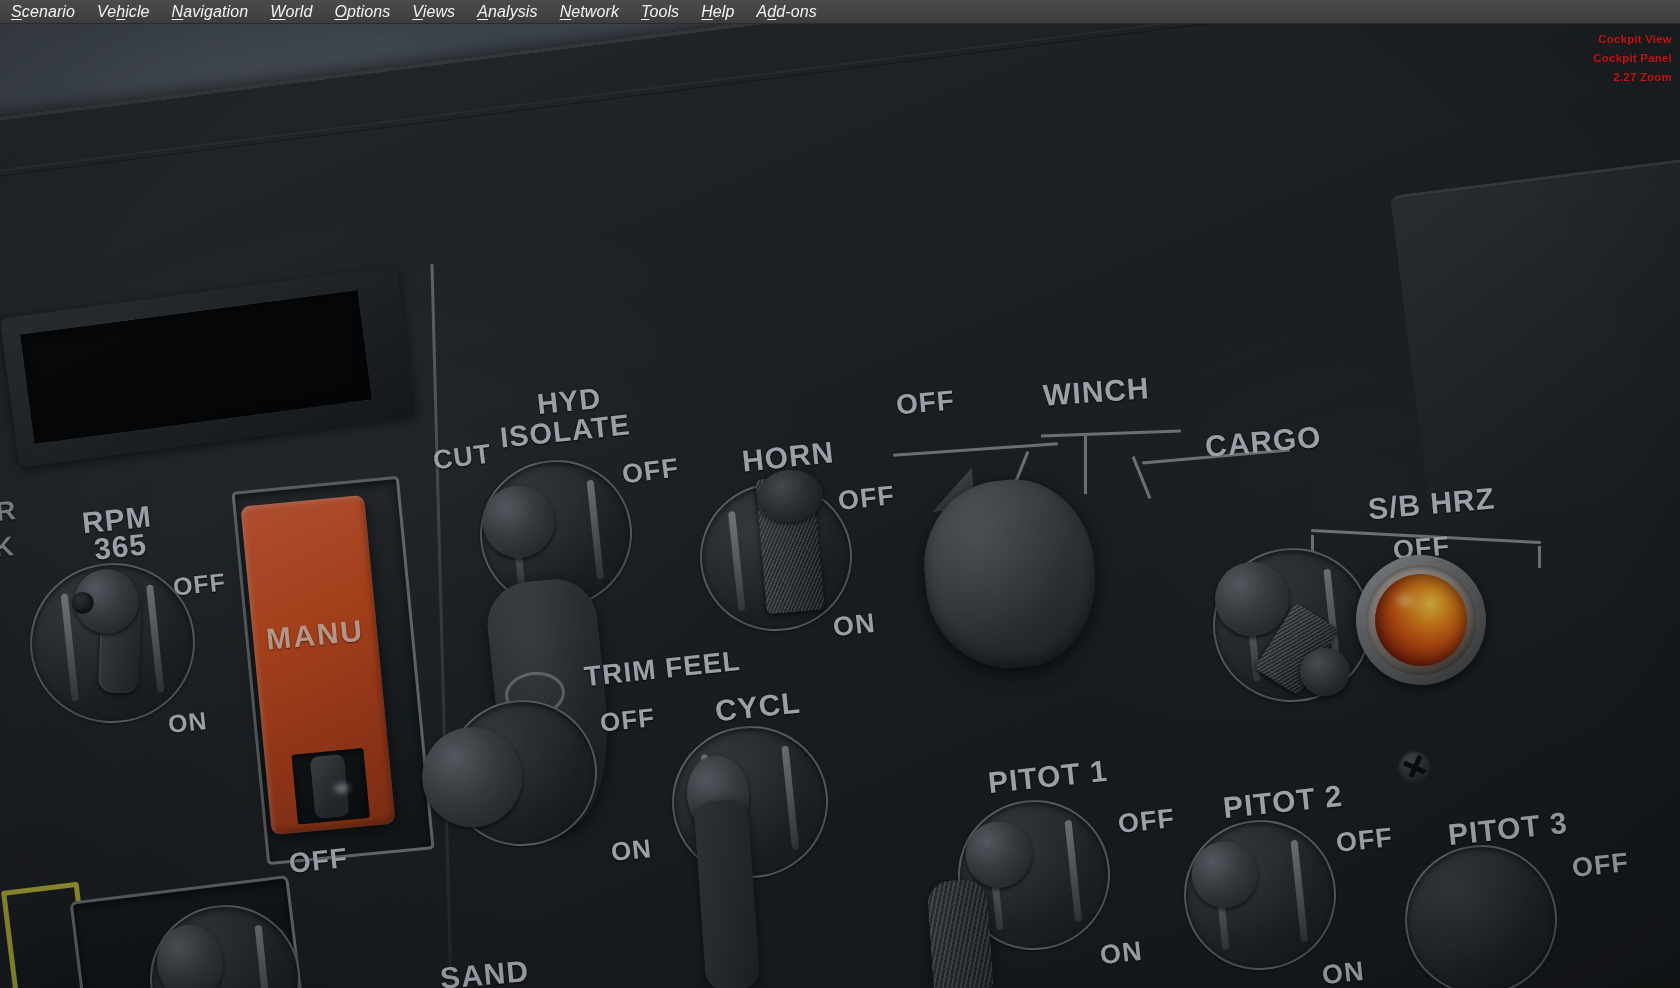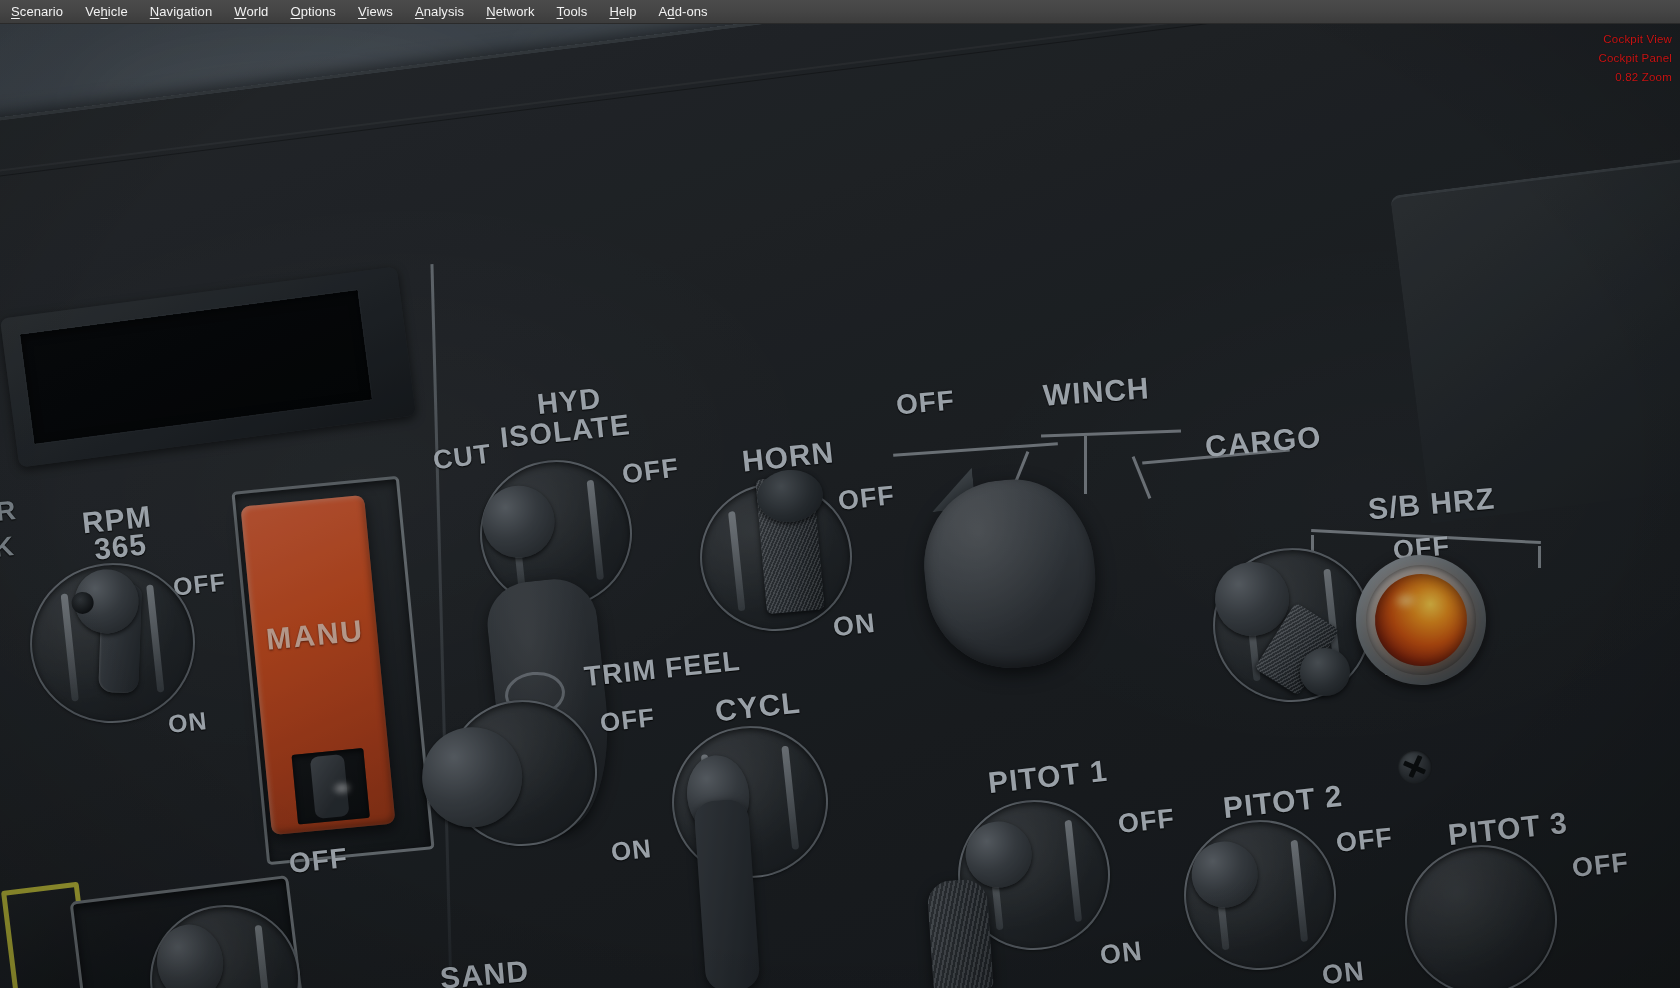--- a/index.html
+++ b/index.html
@@ -10,23 +10,24 @@
   #app { position:relative; width:1680px; height:988px; overflow:hidden; }
 
   
   #menubar {
     position:absolute; top:0; left:0; width:1680px; height:24px;
     background:linear-gradient(to bottom,#4b4b4b 0%,#454545 50%,#3c3c3c 100%);
     border-bottom:1px solid #2a2a2a;
     display:flex; align-items:center; z-index:90;
   }
   .menu-item {
-    color:#f2f2f2; font-size:13px; line-height:14px;
+    color:#f2f2f2; font-size:16px; line-height:14px;
     padding:2px 11px 2px 11px; white-space:nowrap; cursor:default;
     letter-spacing:0.1px;
+    font-style:italic;
   }
   .mn { text-decoration:underline; text-underline-offset:2px; }
 
   
   #world {
     position:absolute; top:24px; left:0; width:1680px; height:964px;
     background:
       radial-gradient(ellipse 900px 300px at 20% 10%, rgba(255,255,255,0.045), transparent 70%),
       radial-gradient(ellipse 700px 260px at 72% 5%, rgba(255,255,255,0.04), transparent 70%),
       radial-gradient(ellipse 600px 200px at 48% 18%, rgba(0,0,0,0.05), transparent 70%),
@@ -34,21 +35,21 @@
     overflow:hidden;
   }
   .cloudblob { position:absolute; border-radius:50%; filter:blur(34px); }
 
   
   #hud {
     position:absolute; top:30px; right:8px; z-index:80;
     text-align:right; pointer-events:none;
   }
   #hud div {
-    color:#c81414; font-size:11.5px; font-weight:normal;
+    color:#c81414; font-size:11.5px; font-weight:bold;
     line-height:19px; letter-spacing:0.2px;
     text-shadow:0 0 1px rgba(0,0,0,0.6);
   }
 
   
   #panel-wrap { position:absolute; inset:0; z-index:40; overflow:hidden; }
 
   
   #panel {
     position:absolute;
@@ -504,16 +505,16 @@
     <div class="lbl" style="left:440px; top:958px; font-size:30px; transform:rotate(-5deg);">SAND</div>
 
   </div>
 
   <div id="tint"></div>
   <div id="vignette"></div>
 
   <div id="hud">
     <div style="color: rgb(200, 20, 20);">Cockpit View</div>
     <div style="color: rgb(200, 20, 20);">Cockpit Panel</div>
-    <div style="color: rgb(200, 20, 20);">0.82 Zoom</div>
+    <div style="color: rgb(200, 20, 20);">2.27 Zoom</div>
   </div>
 
 </div>
 
 </body></html>

